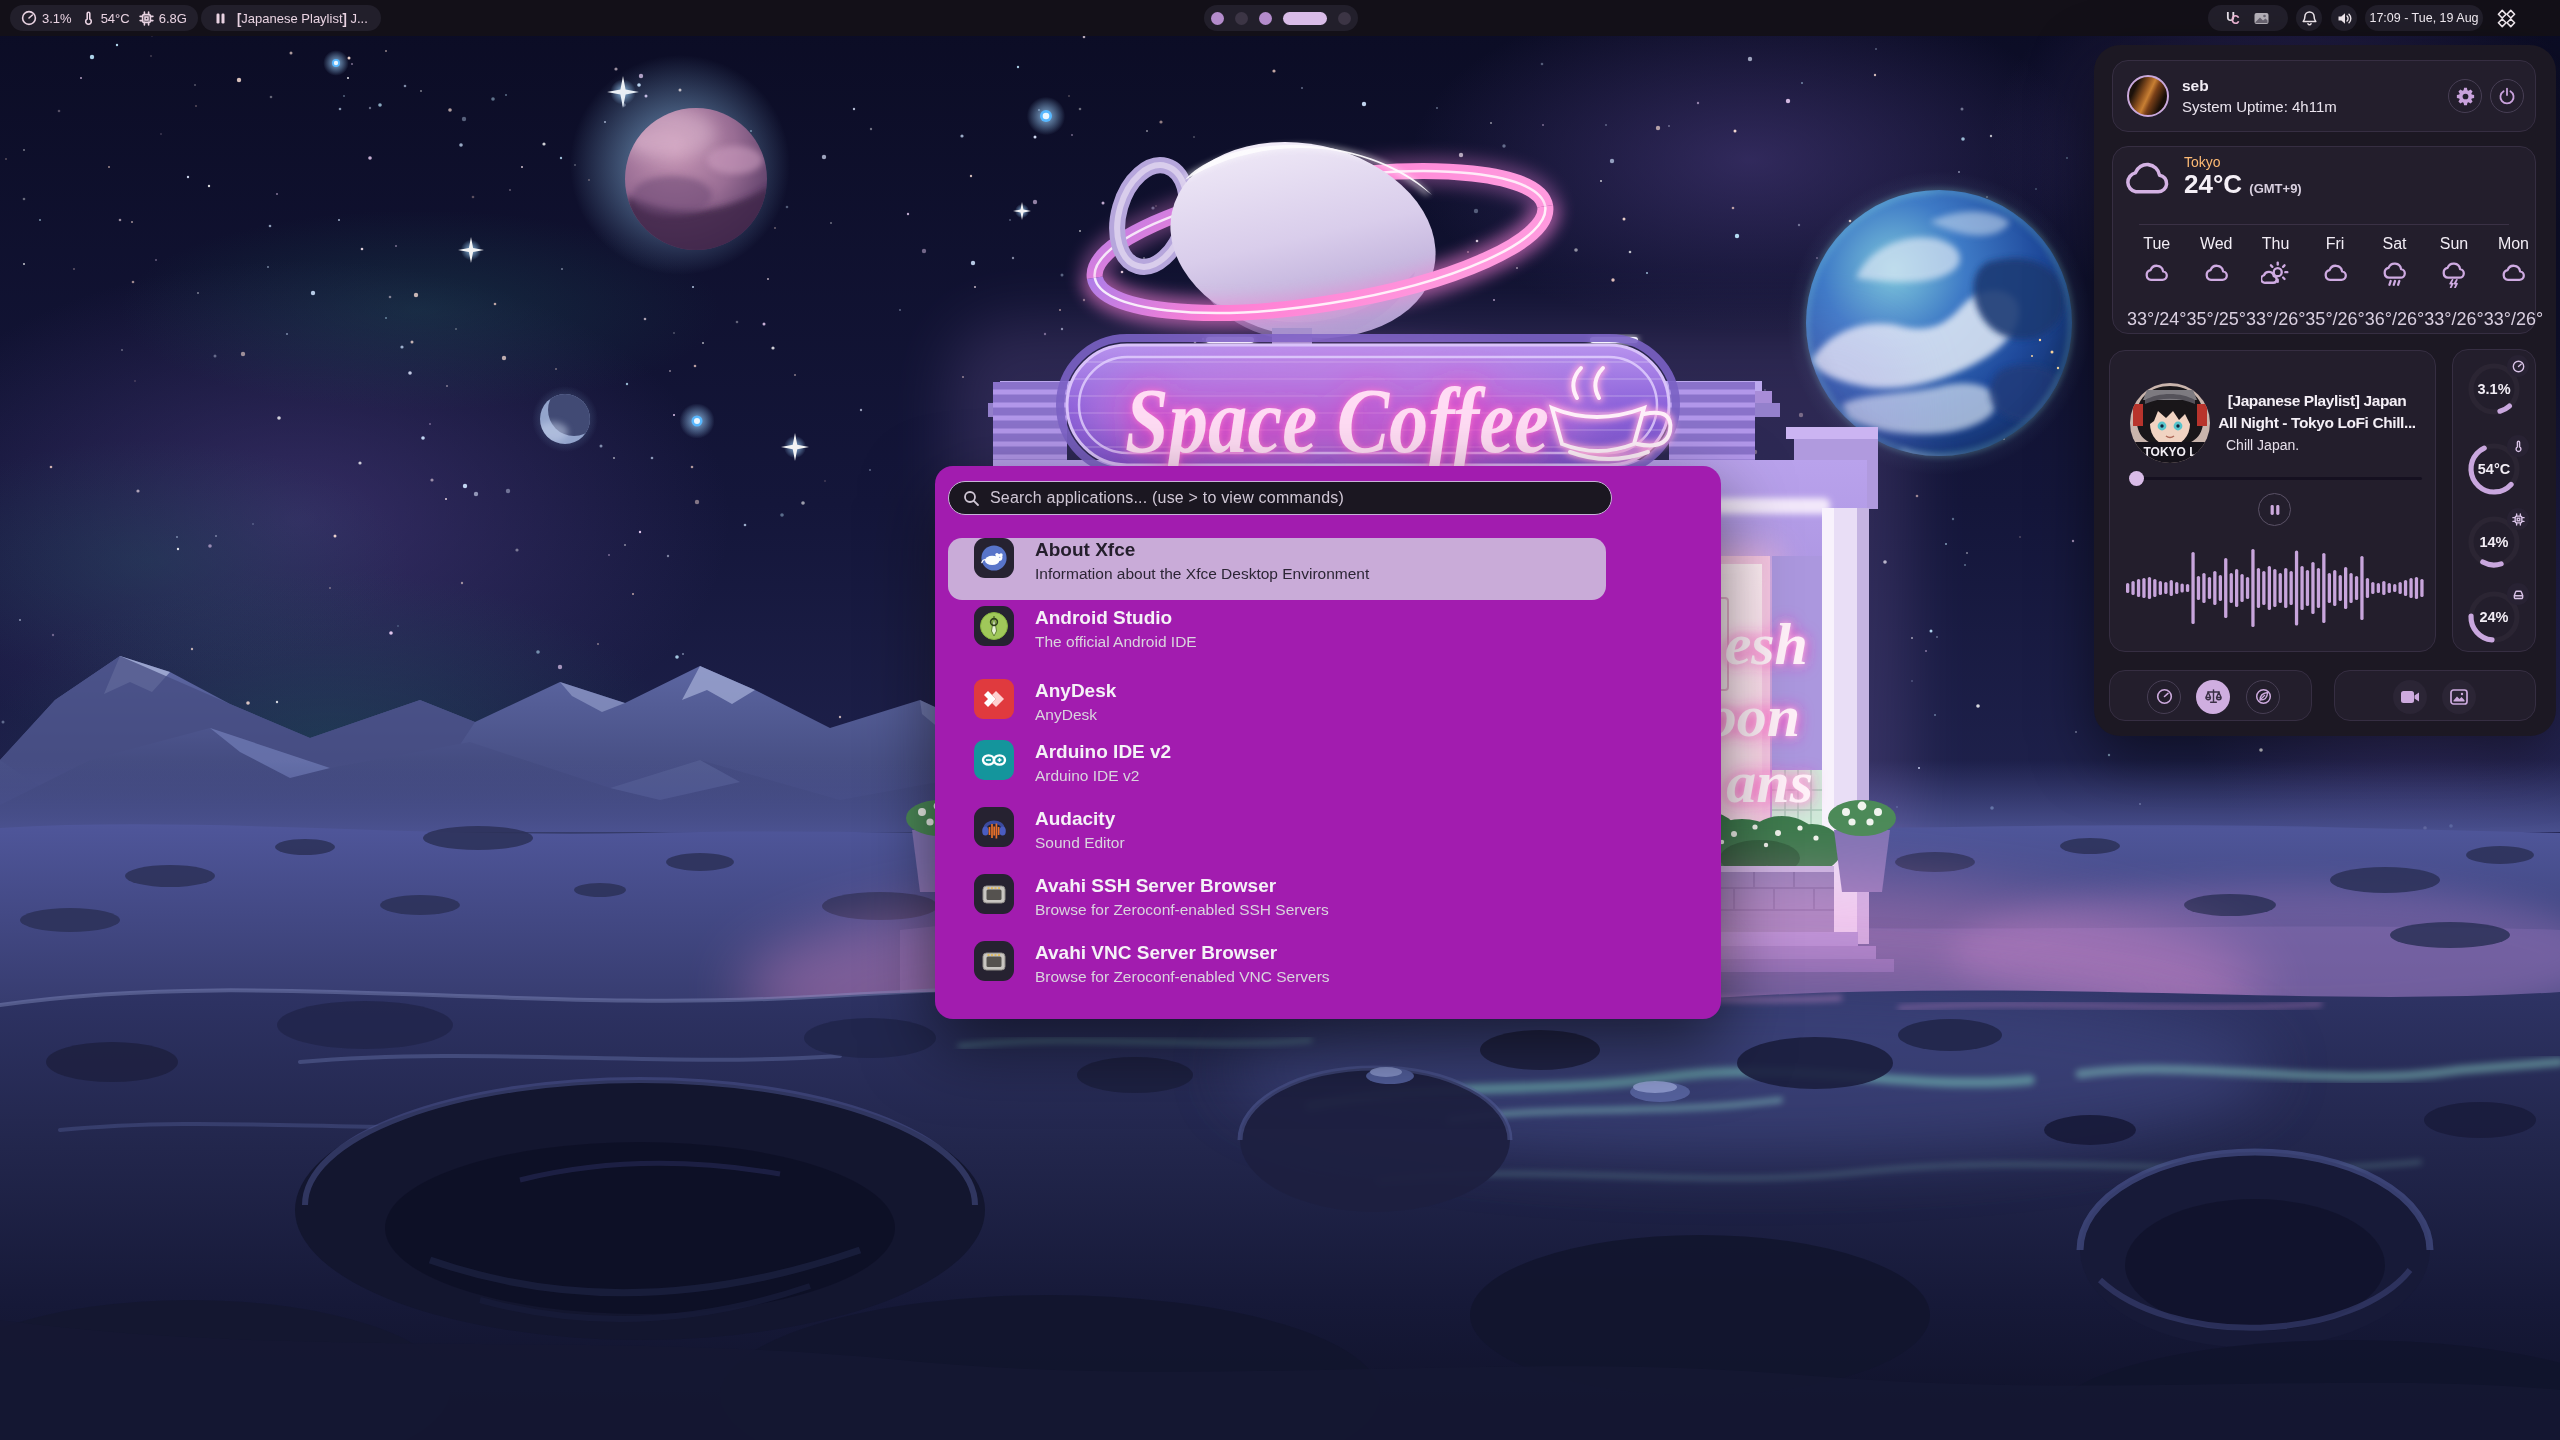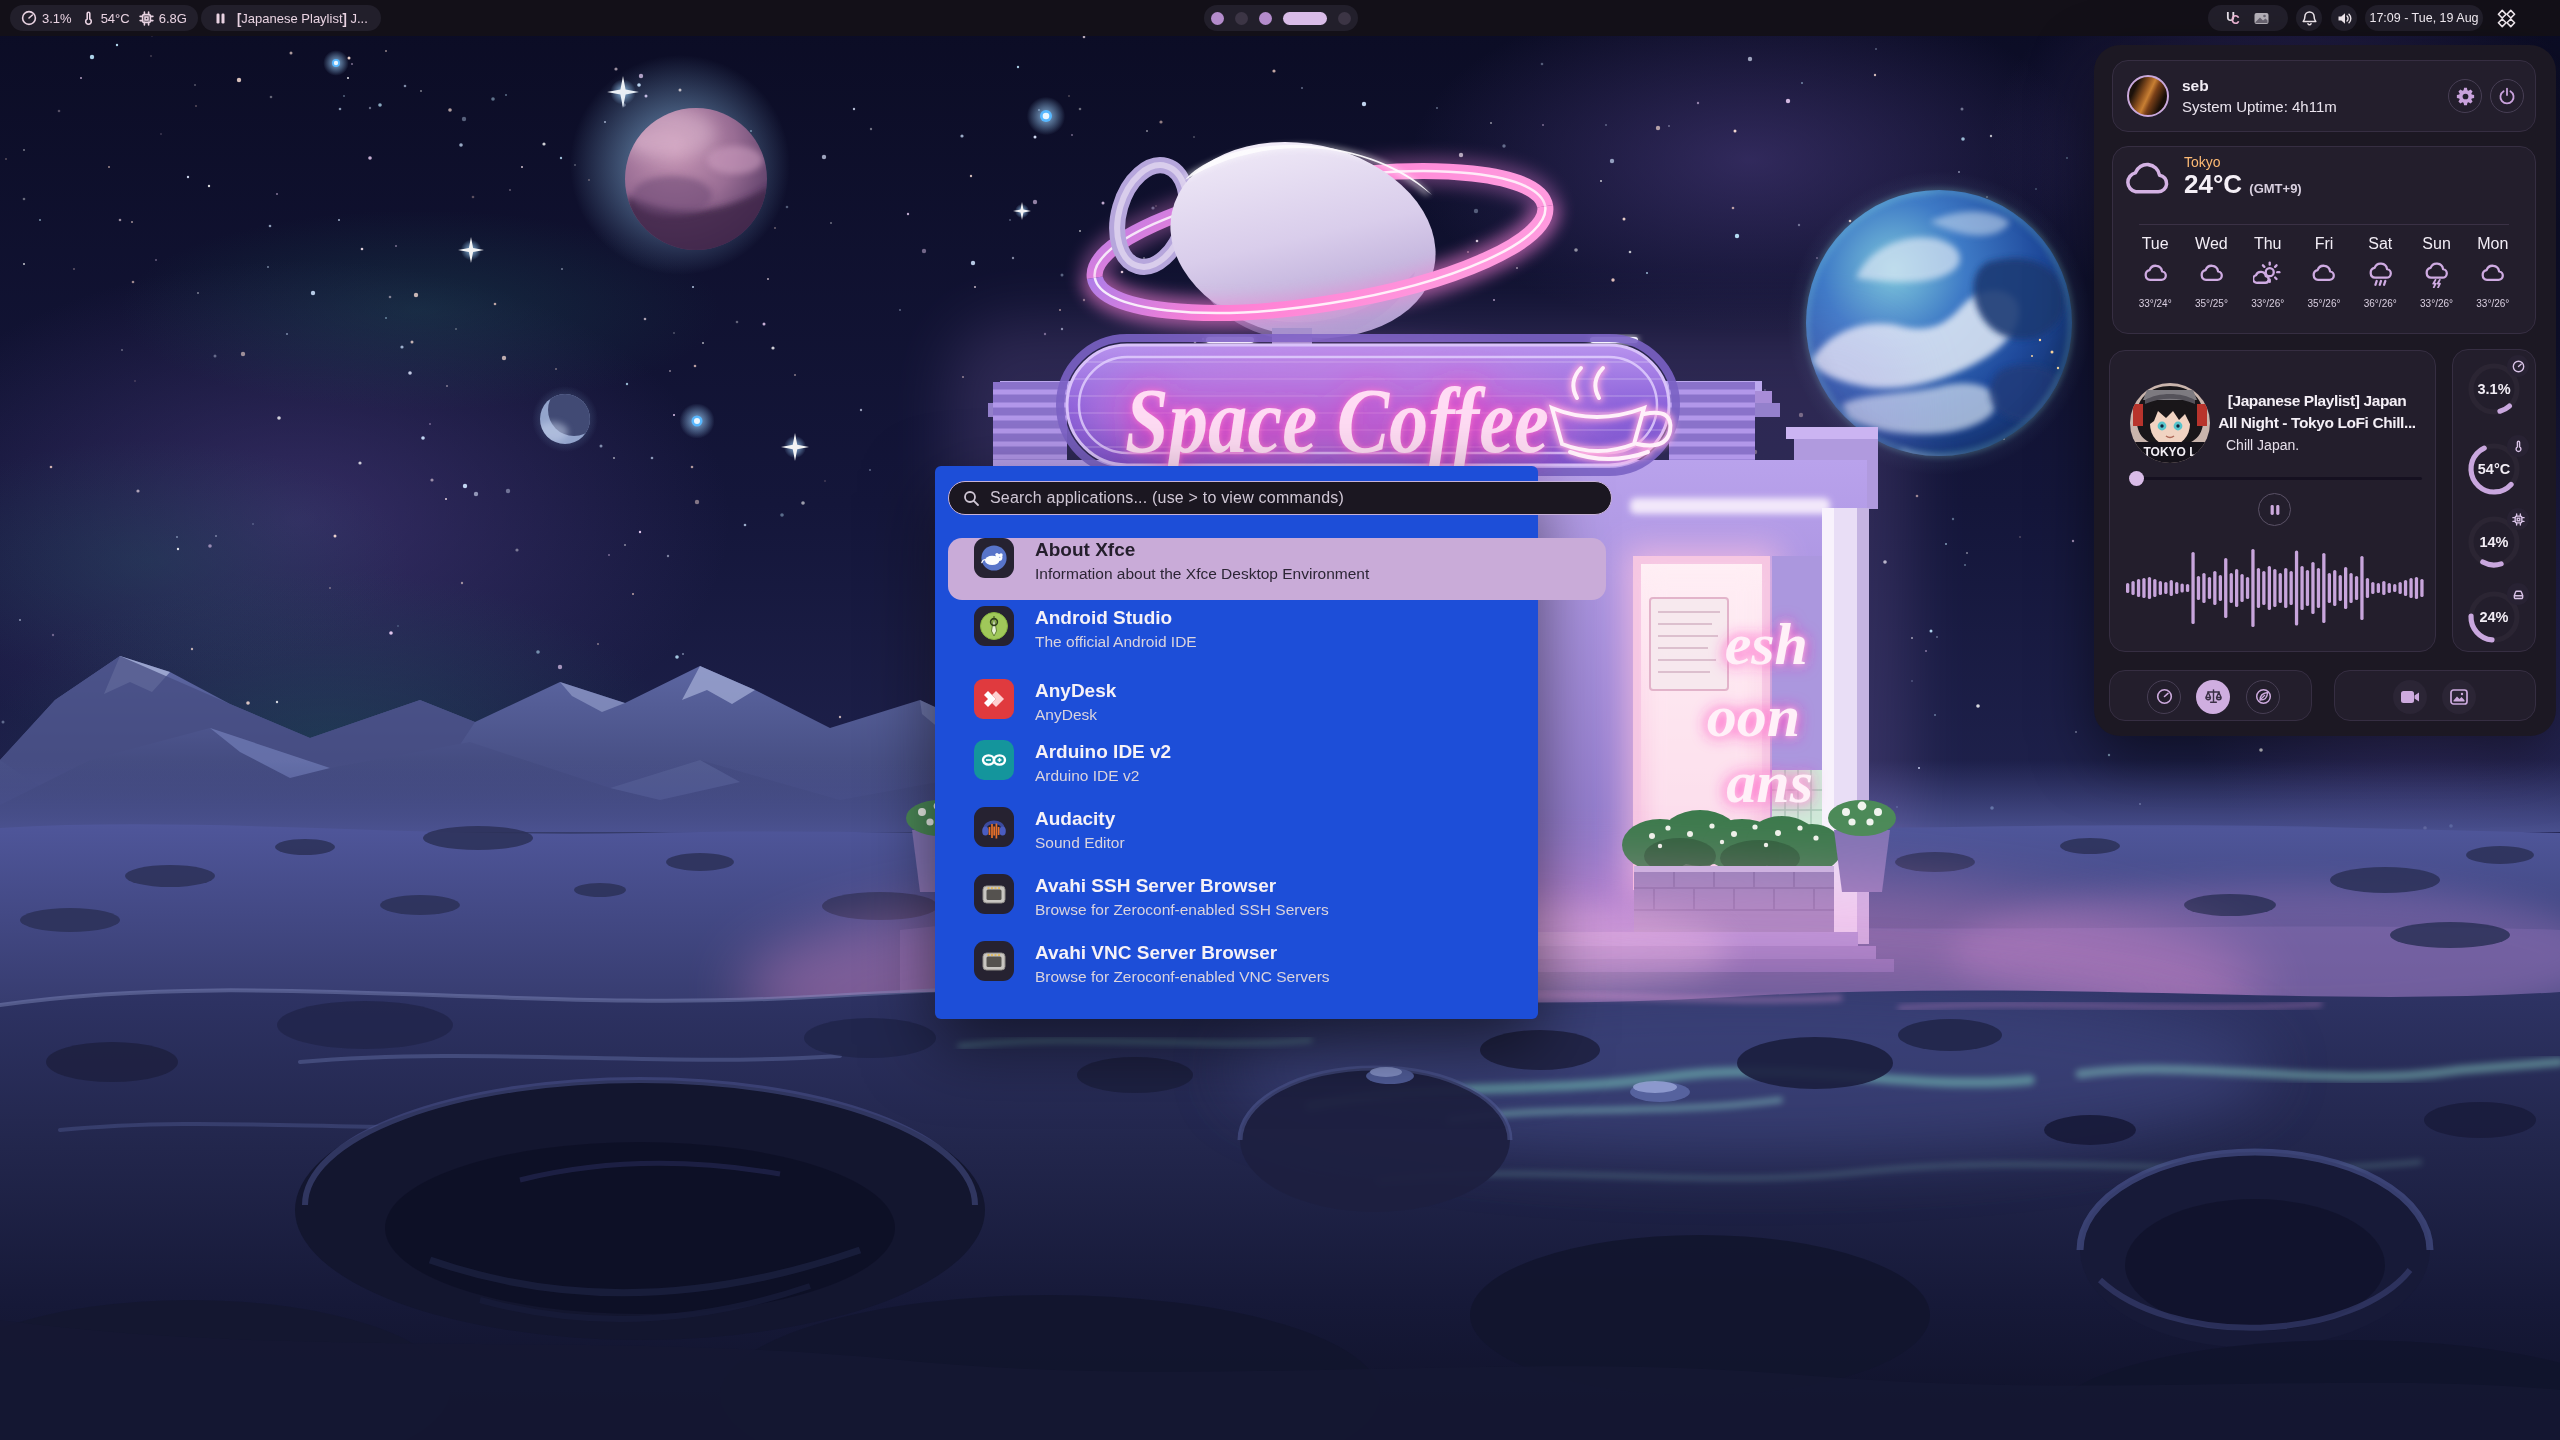--- a/index.html
+++ b/index.html
@@ -7,21 +7,21 @@
 #wp{position:absolute;left:0;top:0}
 #bar{position:absolute;left:0;top:0;width:2560px;height:36px;background:#131018}
 .pill{position:absolute;top:5px;height:26px;background:#221f2b;border-radius:13px;display:flex;align-items:center;padding:0 13px}
 .pillc{position:absolute;top:5px;width:26px;height:26px;background:#221f2b;border-radius:50%;display:flex;align-items:center;justify-content:center}
 .bt{color:#e9d3e2;font-size:13px;font-weight:500;margin-left:5px;white-space:nowrap}
 .bi{display:flex;align-items:center}
 .cjk{font-weight:800;transform:scaleY(1.15);display:inline-block}
 .dot{width:13px;height:13px;border-radius:7px;background:#3c3545}
 .dot.on{background:#b48ccc}
 .dotbar{width:44px;height:13px;border-radius:7px;background:#d9bce8}
-#launcher{position:absolute;left:935px;top:466px;width:603px;height:553px;background:#1d4ed8;border-radius:6px;box-shadow:0 26px 70px rgba(0,0,0,.55)}
+#launcher{position:absolute;left:935px;top:466px;width:786px;height:553px;background:#a21caf;border-radius:18px;box-shadow:0 26px 70px rgba(0,0,0,.55)}
 #search{position:absolute;left:13px;top:15px;width:664px;height:34px;border:1.6px solid #c8b2d8;border-radius:17px;background:#1b1721;display:flex;align-items:center;padding:0 14px;gap:10px}
 #search span{color:#d0c7d5;font-size:16px;letter-spacing:0.2px}
 .lrow{position:absolute;left:13px;width:658px;height:62px;display:flex;align-items:flex-start;padding:0 26px;border-radius:14px}
 .lrow:nth-of-type(2){top:72px}.lrow:nth-of-type(3){top:140px}.lrow:nth-of-type(4){top:213px}
 .lrow:nth-of-type(5){top:274px}.lrow:nth-of-type(6){top:341px}.lrow:nth-of-type(7){top:408px}
 .lrow:nth-of-type(8){top:475px}
 .lrow.sel{background:#c9abd8}
 .ric{width:40px;height:40px;border-radius:11px;display:flex;align-items:center;justify-content:center;flex:none}
 .rtxt{margin-left:21px}
 .rt{font-size:19px;font-weight:bold;color:#f5f1f7;line-height:1.25}
@@ -37,21 +37,21 @@
 #weather{left:18px;top:101px;width:424px;height:188px}
 #wtop{display:flex;align-items:center;padding:8px 0 0 10px}
 #wcity{font-size:14px;font-weight:normal;color:#fdba74;line-height:1.1}
 #wtemp{font-size:26px;font-weight:bold;color:#f4eff6;line-height:1.15}
 #wgmt{font-size:13px;font-weight:bold;color:#d9d0e0}
 #wsep{position:absolute;left:26px;right:26px;top:77px;height:1px;background:#3a3145}
 #wdays{position:absolute;left:14px;right:14px;top:86px;display:flex}
 .wcol{flex:1;text-align:center}
 .wd{font-size:16px;font-weight:normal;color:#f2edf5;margin-top:2px}
 .wi{margin-top:8px;height:30px}
-.wt{font-size:10px;color:#d9cfe0;margin-top:7px}
+.wt{font-size:18px;color:#d9cfe0;margin-top:18px}
 #media{left:15px;top:305px;width:327px;height:302px}
 #albw{position:absolute;left:19px;top:31px}
 #mtit{position:absolute;left:96px;top:39px;width:222px;font-size:15.5px;letter-spacing:-0.4px;font-weight:bold;color:#f4eff6;text-align:center;line-height:1.42;white-space:nowrap;overflow:hidden}
 #msub{position:absolute;left:116px;top:86px;font-size:14px;color:#e6dfea}
 .cjk2{font-weight:800}
 #slider{position:absolute;left:19px;top:126px;width:293px;height:3px;background:#151020;border-radius:2px}
 #sthumb{position:absolute;left:0;top:-6px;width:15px;height:15px;border-radius:50%;background:#d9bce8}
 #pbtn{position:absolute;left:148px;top:142px;width:33px;height:33px;border-radius:50%;border:1.4px solid #5a5166;display:flex;align-items:center;justify-content:center}
 #wave{position:absolute;left:14px;top:192px}
 #gcol{left:358px;top:304px;width:84px;height:303px}

